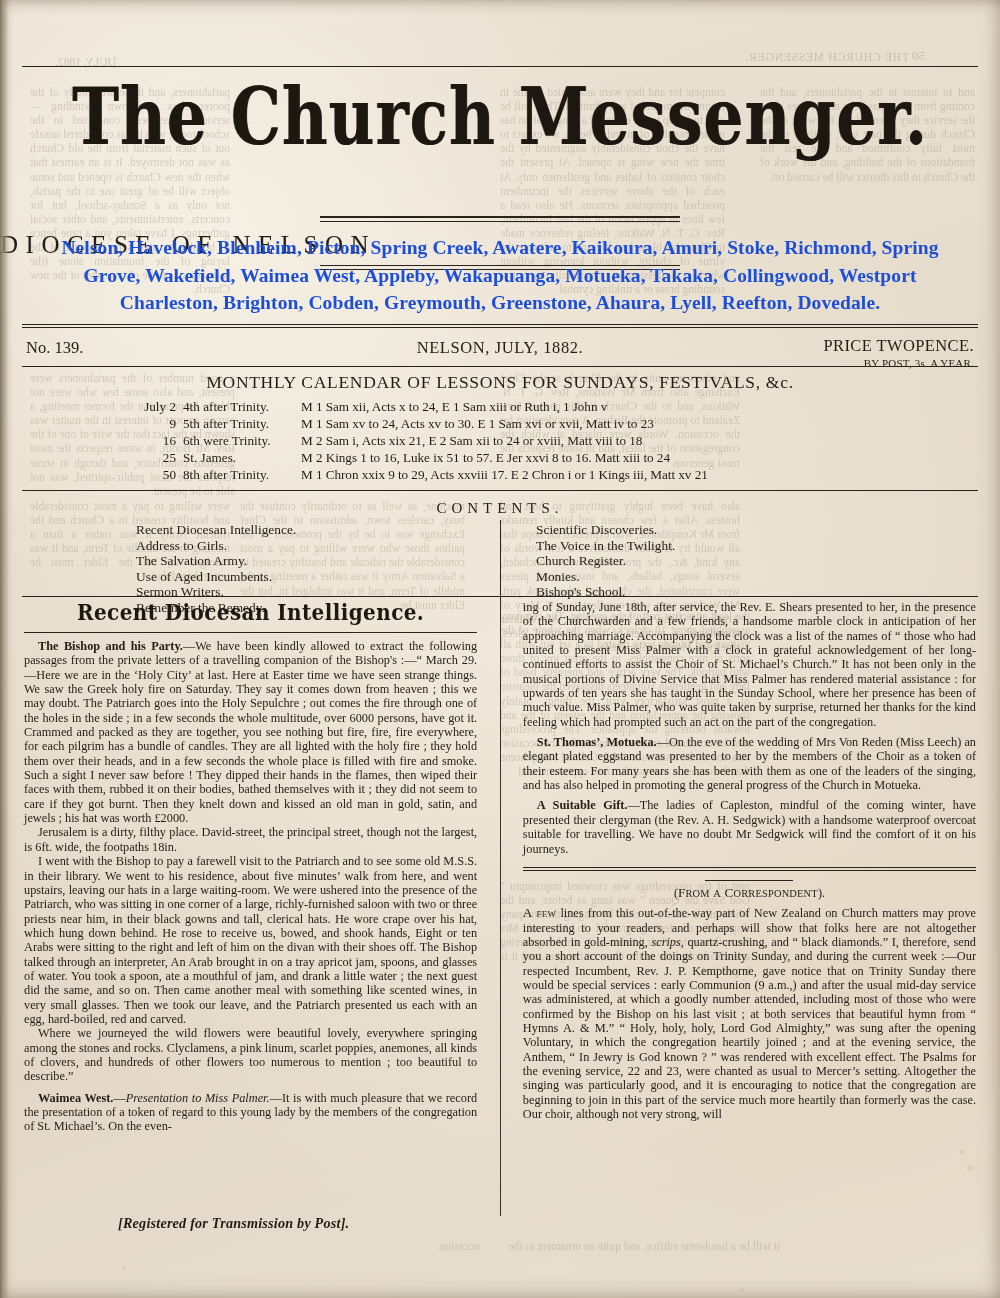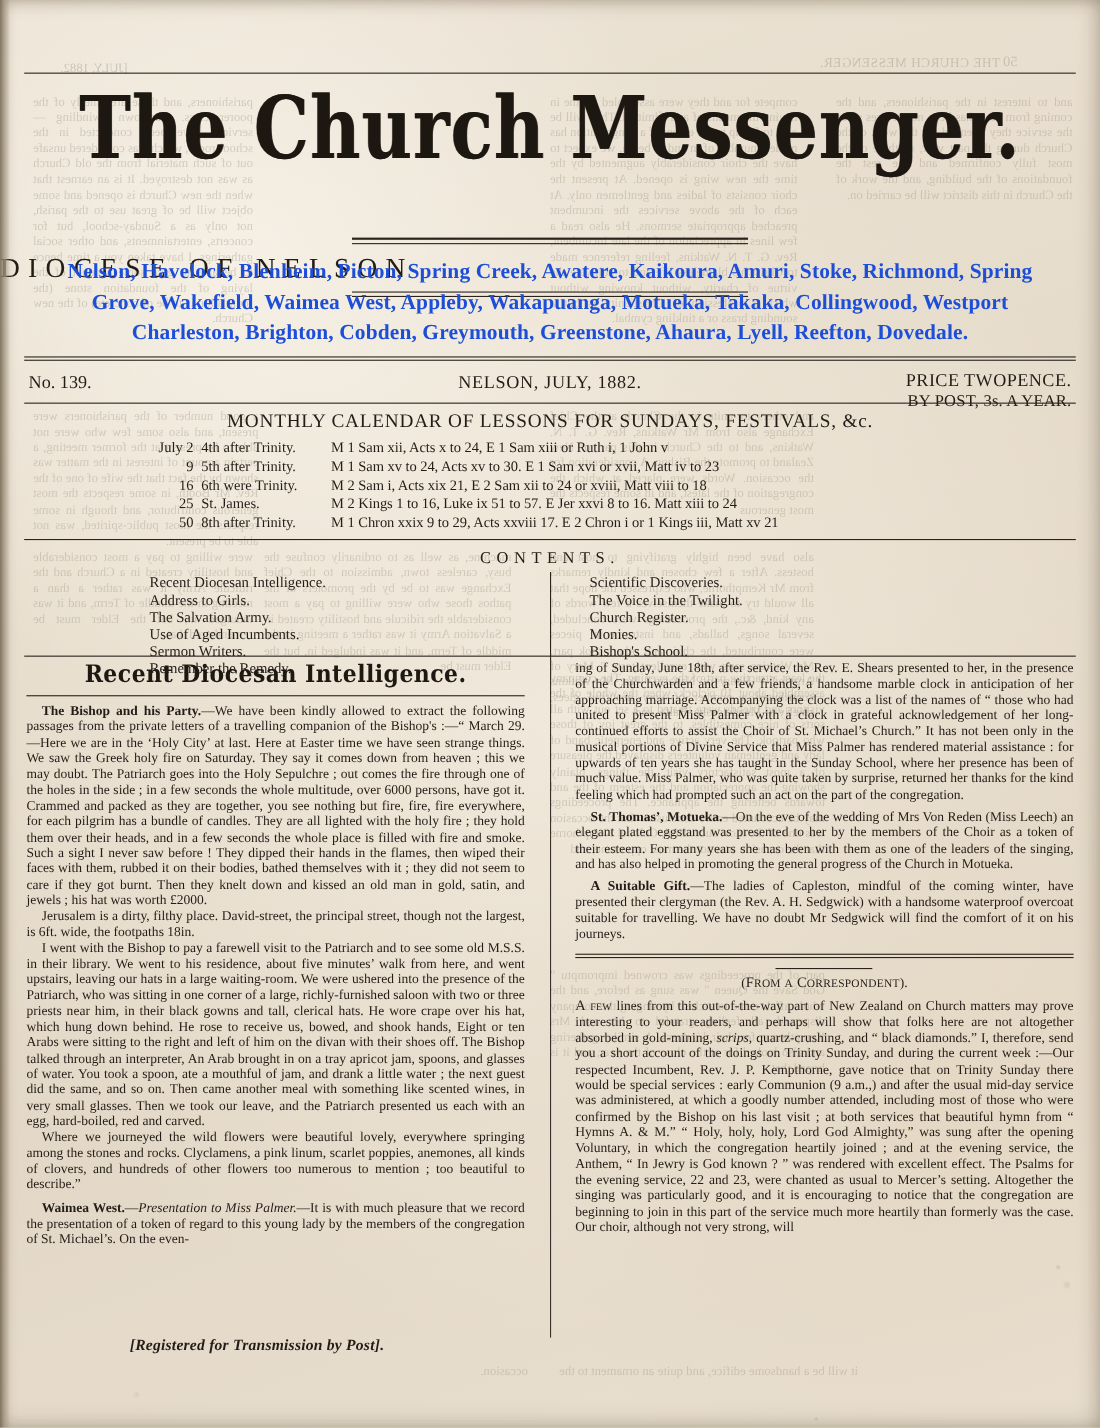--- a/index.html
+++ b/index.html
@@ -138,21 +138,21 @@
   
   .imprint {
     position: absolute; left: 26px; right: 26px; top: 336px;
     height: 30px;
     font-size: 16.5px;
   }
   .imprint .issue { position: absolute; left: 0; top: 2px; }
   .imprint .place { position: absolute; left: 0; right: 0; top: 2px; text-align: center; letter-spacing: .6px; }
   .imprint .price { position: absolute; right: 0; top: 0; text-align: right; }
   .imprint .price .pr { display: block; letter-spacing: .4px; }
-  .imprint .price .post { display: block; font-size: 15px; letter-spacing: .2px; margin-top: 1px; }
+  .imprint .price .post { display: block; font-size: 11px; letter-spacing: .2px; margin-top: 1px; }
 
   
   .calendar {
     position: absolute; left: 118px; right: 118px; top: 372px;
   }
   .cal-title {
     text-align: center;
     font-size: 17.5px;
     letter-spacing: .7px;
     margin-bottom: 6px;

